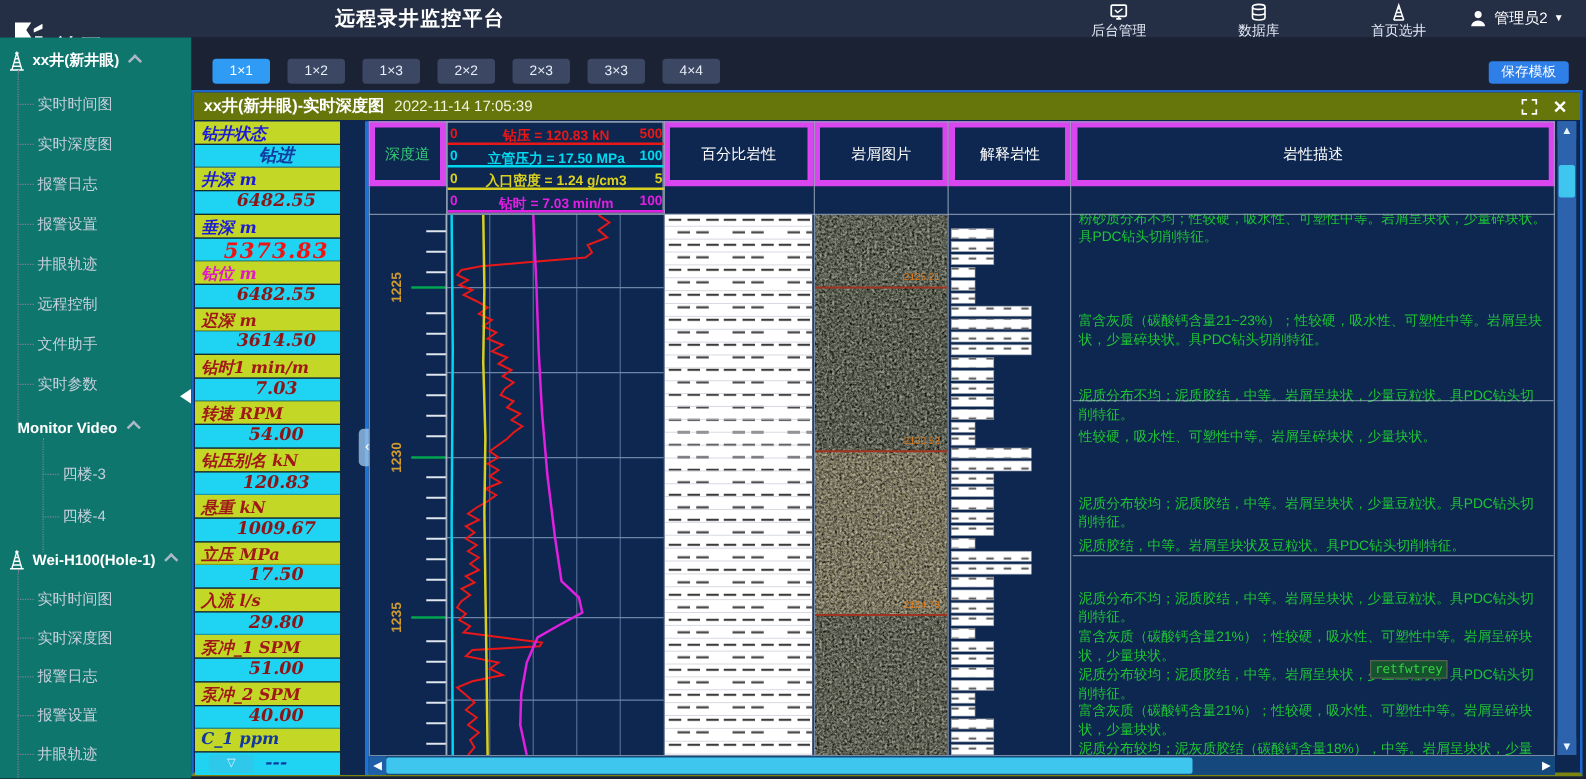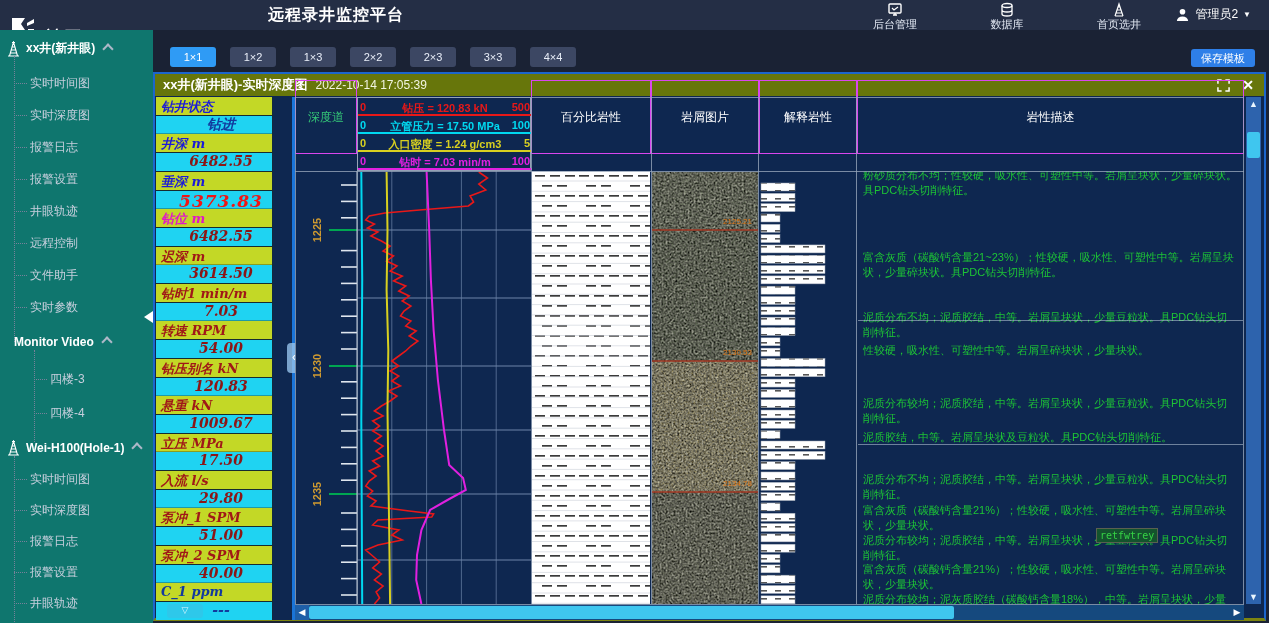--- a/index.html
+++ b/index.html
@@ -43,21 +43,21 @@
       font-style:italic;font-weight:bold;box-sizing:border-box;outline:1px solid rgba(30,50,25,.35);}
   .p-label{background:#c3d826;font-size:13px;padding:1px 0 0 5px;}
   .p-value{background:#1fd3f2;font-size:14px;text-align:center;padding-top:0px;padding-left:14px;}
   .p-value.big{font-size:17px;letter-spacing:1px;}
   #param-divider{position:absolute;left:292px;top:97px;width:3px;height:523px;background:#1a74d8;}
   #param-collapse{position:absolute;left:287px;top:343px;width:14px;height:30px;background:rgba(150,195,235,.8);
       border-radius:4px;color:#fff;font-size:12px;text-align:center;line-height:28px;cursor:pointer;}
   #param-more{position:absolute;left:167px;top:604px;width:36px;height:14px;background:#2ec8ea;border-radius:3px;
       color:#d9f6ff;font-size:9px;text-align:center;line-height:13px;cursor:pointer;}
   
-  .hdr-cell{position:absolute;top:80px;height:74px;box-sizing:border-box;border:1px solid #d946ef;
+  .hdr-cell{position:absolute;top:97px;height:52px;box-sizing:border-box;border:5px solid #d946ef;
       color:#fff;font-size:12px;display:flex;align-items:center;justify-content:center;}
   #hdr-depth{color:#35c878;}
   #legend{position:absolute;left:357px;top:97px;width:174px;height:74px;box-sizing:border-box;border:1px solid #93a1b5;}
   .leg-row{position:absolute;left:0;width:174px;height:18px;font-size:11px;font-weight:bold;}
   .leg-min{position:absolute;left:2px;top:2px;}
   .leg-max{position:absolute;right:2px;top:2px;}
   .leg-mid{position:absolute;left:0;right:0;top:2px;text-align:center;}
   .leg-line{position:absolute;left:0;right:0;bottom:1px;height:2px;}
   .col-border{position:absolute;top:97px;width:1px;height:507px;background:rgba(150,165,185,.8);}
   .row-border{position:absolute;left:295px;width:949px;height:1px;background:rgba(150,165,185,.8);}
@@ -219,21 +219,21 @@
       <div class="tree-item" style="top: 565px; left: 14px;">
         <span class="conn"></span>
         <span>井眼轨迹</span>
       </div>
     </div>
   <div id="sidebar-collapse"></div>
 
   <div id="win"></div>
   <div id="win-titlebar">
     <span id="win-title">xx井(新井眼)-实时深度图</span>
-    <span id="win-time">2022-10-14 17:05:39</span>
+    <span id="win-time">2022-11-14 17:05:39</span>
     <span id="win-icons">
       <svg width="13" height="13" viewBox="0 0 14 14">
         <path d="M1 5 V1 H5 M9 1 H13 V5 M13 9 V13 H9 M5 13 H1 V9" fill="none" stroke="#fff" stroke-width="1.6"></path>
       </svg>
       <span id="win-close">✕</span>
     </span>
   </div>
 
   <div id="params">
       <div class="p-label" style="top: 0px; color: rgb(27, 27, 216);">钻井状态</div>

